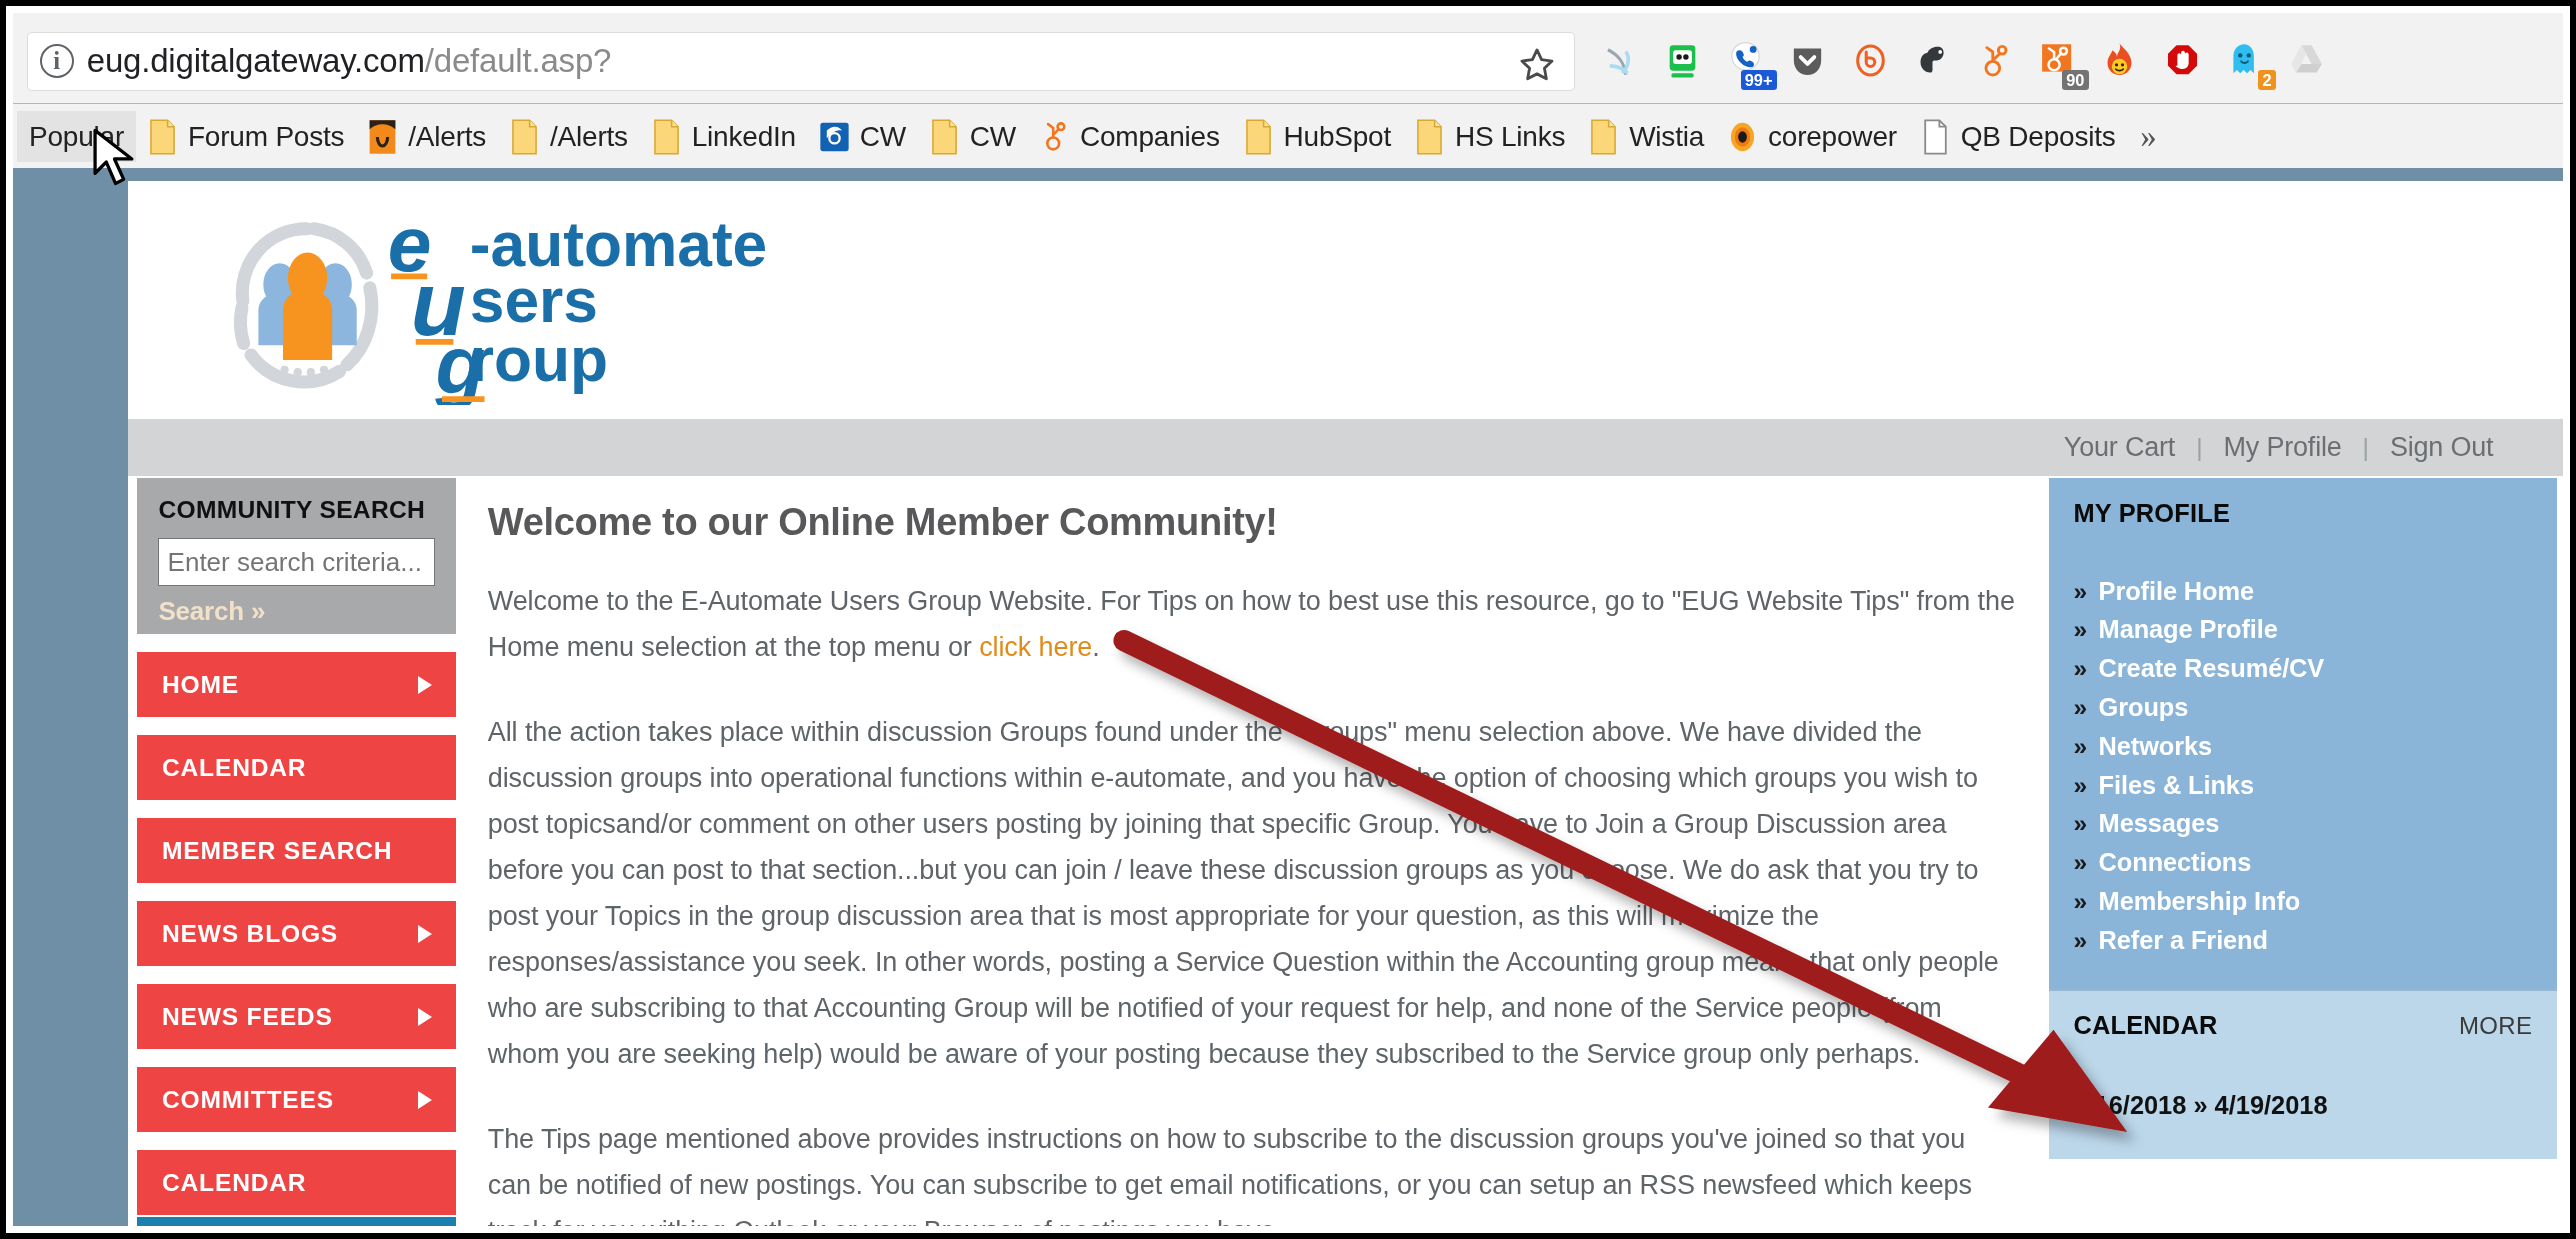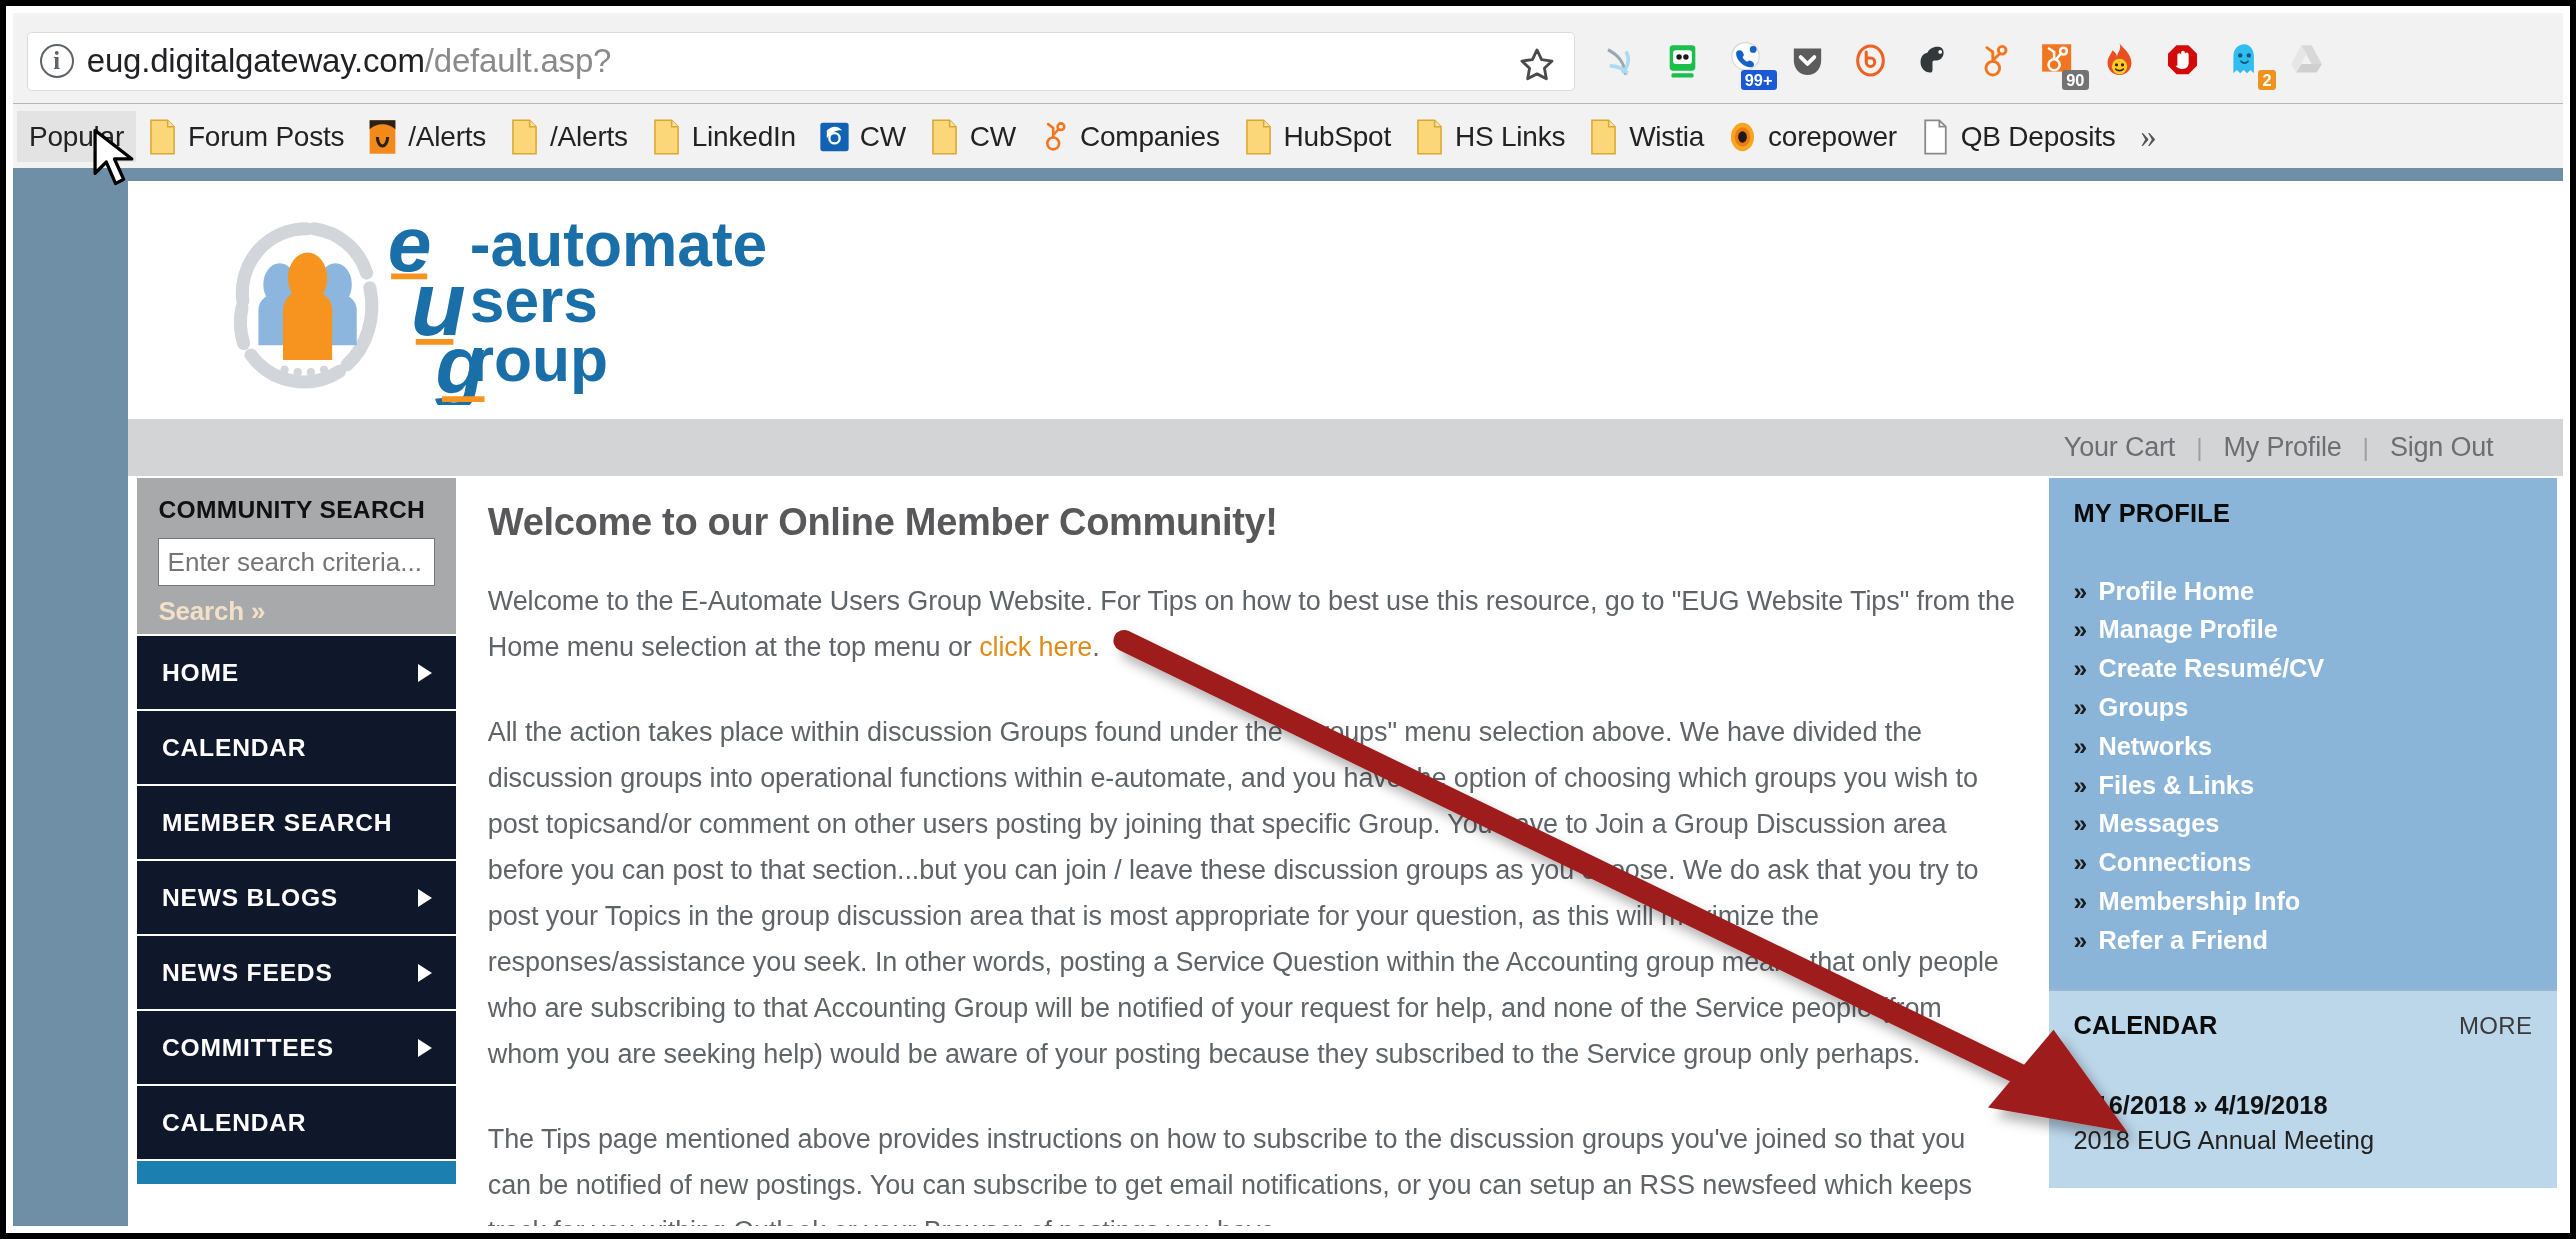--- a/index.html
+++ b/index.html
@@ -173,26 +173,27 @@
     font-family:"Liberation Sans", sans-serif;
     outline:none;
   }
   #search-submit{
     margin-top:9.8px;
     font-size:26px; font-weight:bold; color:#f3e0c8;
     letter-spacing:-0.2px;
   }
   .nav-item{
     position:relative;
-    background:#0f172a; color:#ffffff;
-    height:75px;
+    background:#ef4444; color:#ffffff;
+    height:67px;
     display:flex; align-items:center;
     padding-left:24.6px;
     font-size:24.6px; font-weight:bold; letter-spacing:0.8px;
     border-top:2.5px solid #ffffff;
+    margin-top:16px;
   }
   .nav-item:first-of-type{ border-top:none; }
   .nav-arrow{
     position:absolute; right:24.6px; top:50%;
     width:0; height:0; transform:translateY(-50%);
     border-left:14.7px solid #ffffff;
     border-top:9.8px solid transparent;
     border-bottom:9.8px solid transparent;
   }
   #nav-bottom-strip{
@@ -640,21 +641,20 @@
             </div>
           </div>
 
           <div id="calendar-panel">
             <div id="calendar-head">
               <span id="calendar-title">CALENDAR</span>
               <span id="calendar-more">MORE</span>
             </div>
             <div>
               <div id="event-date">4/16/2018 » 4/19/2018</div>
-              <div id="event-name">2018 EUG Annual Meeting</div>
             </div>
           </div>
 
         </div>
       </div>
     </div>
   </div>
 
   <svg id="annotation-arrow" viewBox="0 0 3145 1513">
     <defs>

